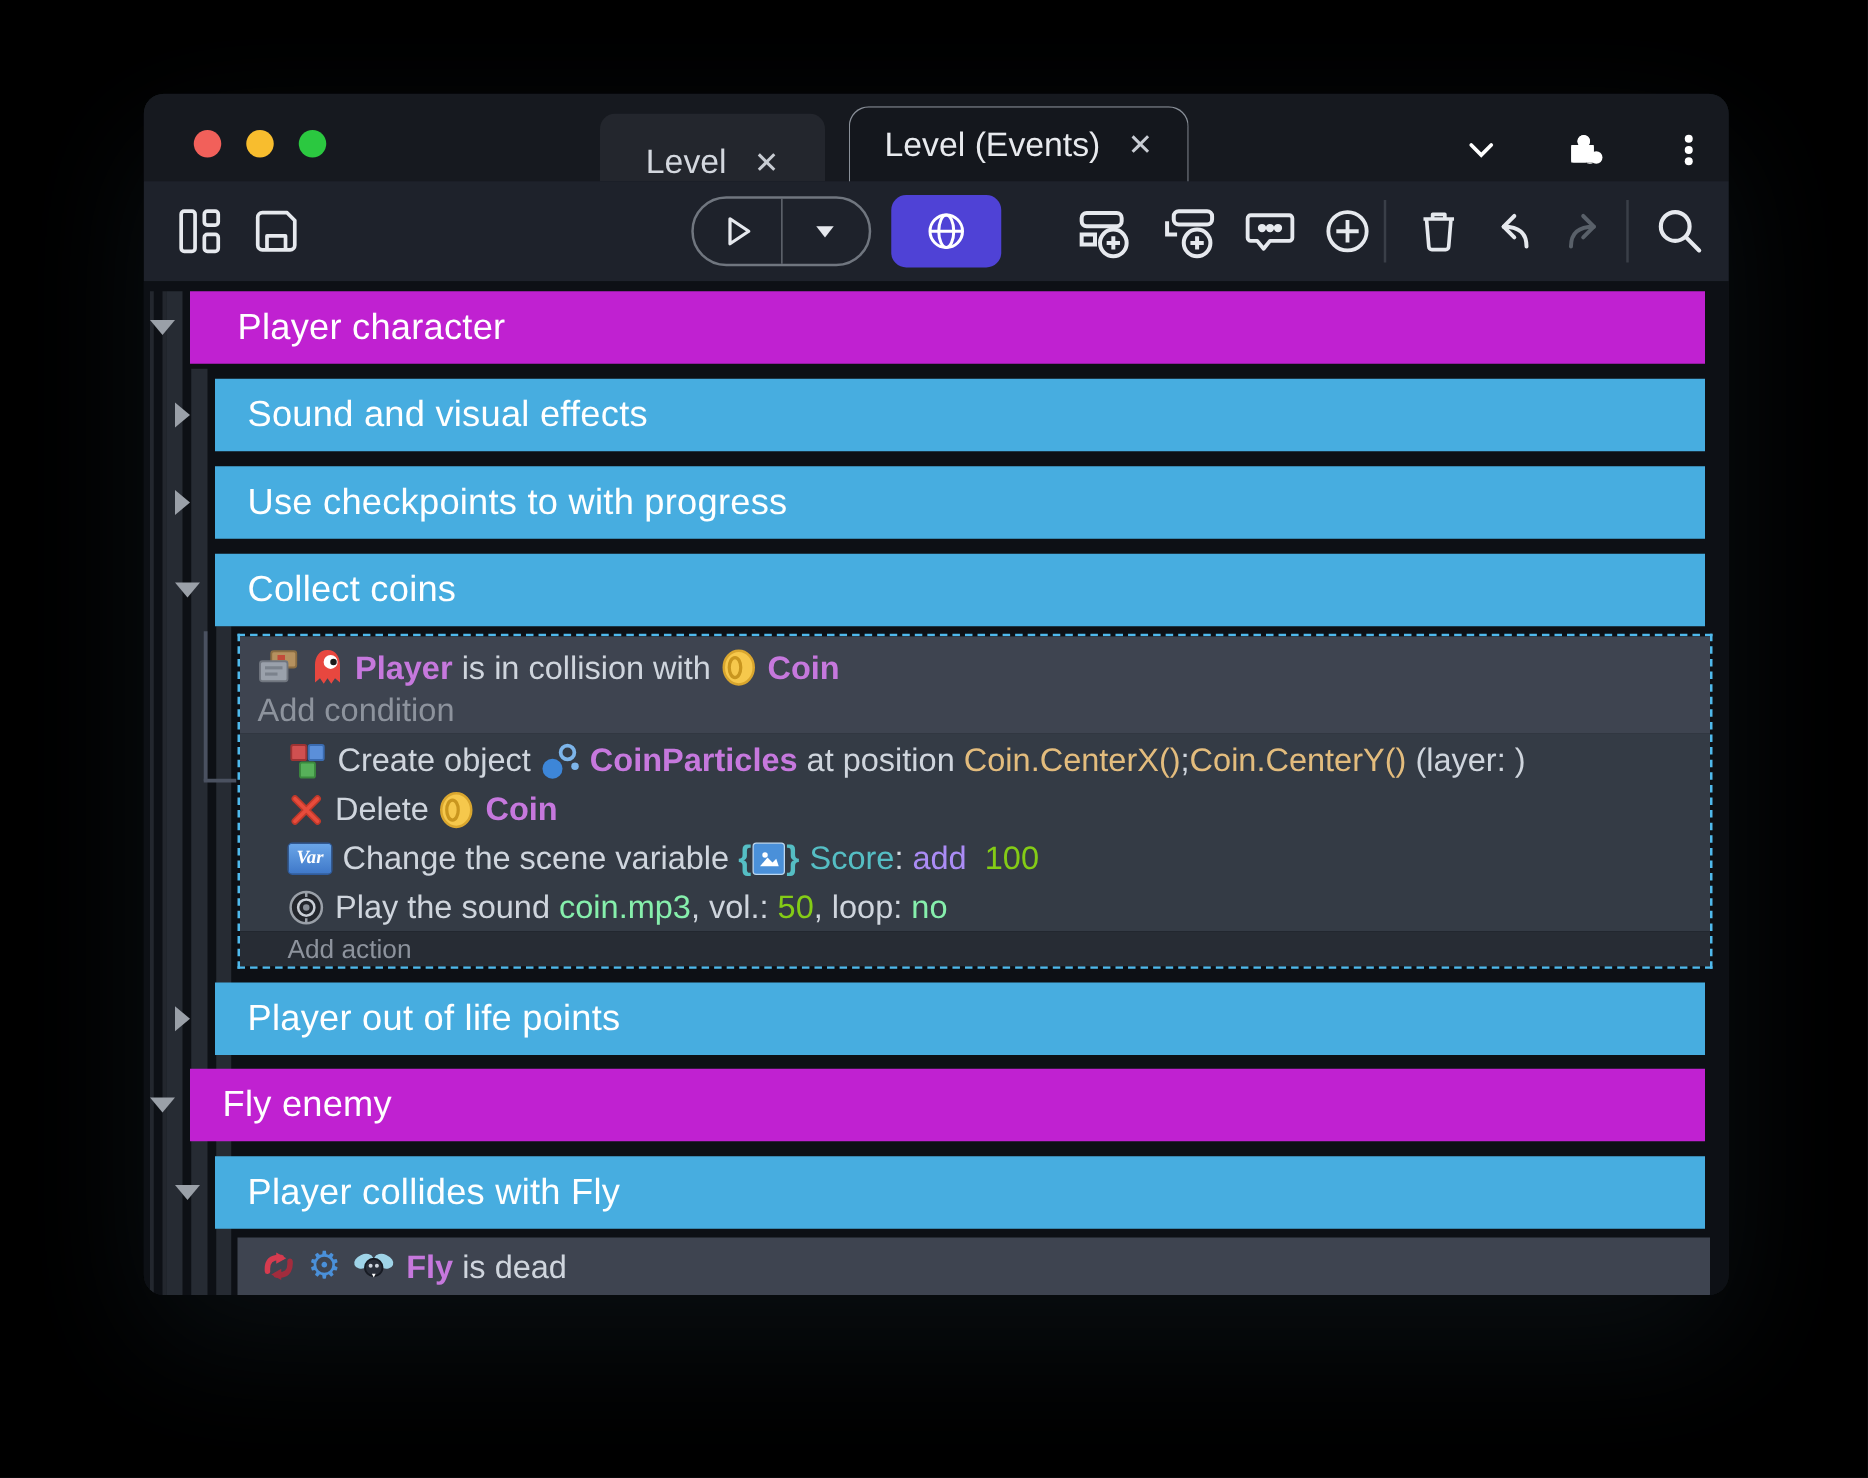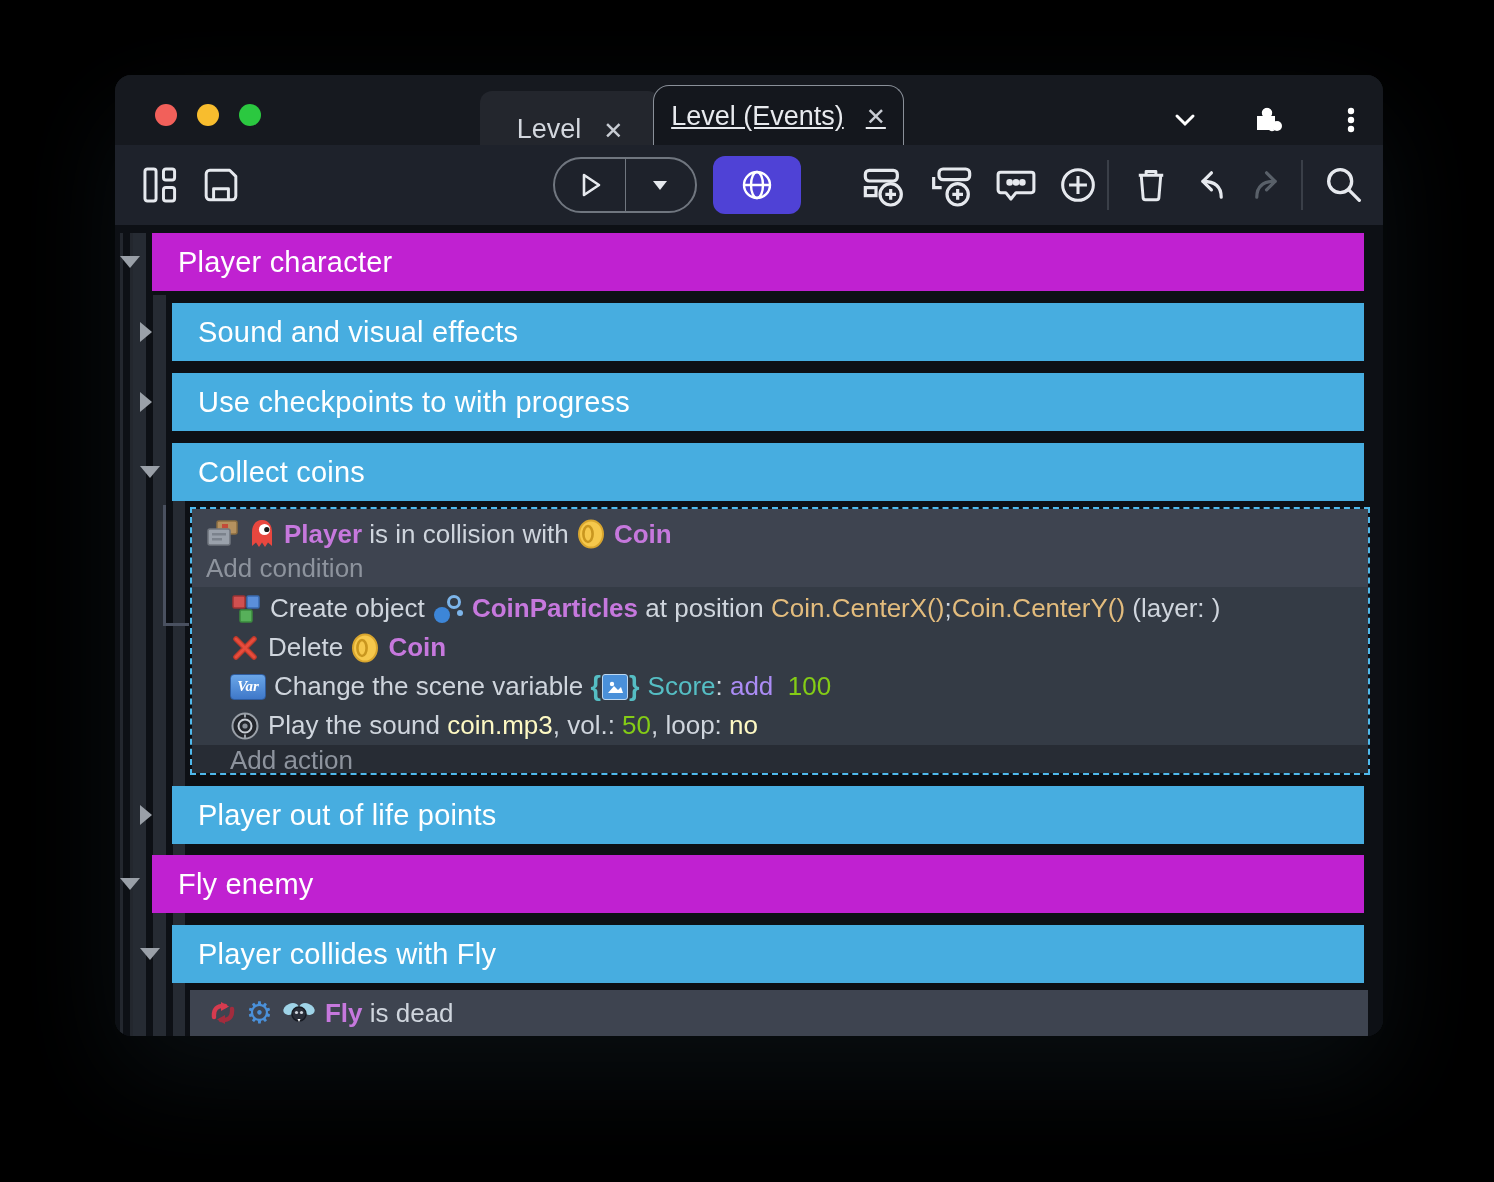--- a/index.html
+++ b/index.html
@@ -48,25 +48,25 @@
   .arrow-down{position:absolute;width:0;height:0;border-left:10px solid transparent;border-right:10px solid transparent;border-top:12px solid #9aa0a8;}
   .arrow-right{position:absolute;width:0;height:0;border-top:10px solid transparent;border-bottom:10px solid transparent;border-left:12px solid #9aa0a8;}
   .event-block{position:absolute;box-sizing:border-box;border:2px dashed #4fb9ec;overflow:hidden;}
   .zone-cond{position:absolute;left:0;right:0;top:0;height:78px;background:#3e4450;}
   .zone-act{position:absolute;left:0;right:0;top:78px;height:158px;background:#343b45;}
   .zone-add{position:absolute;left:0;right:0;top:236px;height:30px;background:#272c34;display:flex;align-items:center;}
   .line{display:flex;align-items:center;font-size:26px;white-space:pre;}
   .cond-line{position:absolute;left:14px;top:6px;height:38px;}
   .addc{position:absolute;left:14px;top:44px;font-size:26px;color:#8d939d;}
   .act-line{position:absolute;left:38px;height:39px;}
-  .adda{margin-left:38px;font-size:26px;color:#8d939d;}
+  .adda{margin-left:38px;font-size:21px;color:#8d939d;}
   .flyrow{position:absolute;background:#3e4450;display:flex;align-items:center;}
   .s-plain{color:#cfd5dd}.s-obj{color:#c678dd;font-weight:700}
   .s-expr{color:#e3bc7d}.s-var{color:#55bec4}.s-op{color:#ab8cf5}
-  .s-num{color:#84cc16}.s-str{color:#fef9c3}
+  .s-num{color:#84cc16}.s-str{color:#86efac}
   .inl-icon{display:inline-flex;align-items:center;height:32px;margin-right:8px;}
   .brace{color:#55bec4;font-size:27px;font-weight:700;}
   .imgbox{display:inline-flex;align-items:center;justify-content:center;width:24px;height:24px;background:#4a90d9;border:1px solid #bcd7f0;border-radius:3px;margin:0 1px;}
   .varbadge{display:inline-flex;align-items:center;justify-content:center;width:34px;height:24px;border-radius:4px;background:linear-gradient(#6aa6e8,#3f78c9);border:1px solid #2f5c9e;color:#fff;font-style:italic;font-family:"Liberation Serif",serif;font-size:15px;font-weight:700;}
   svg{display:block;}
 </style>
 </head>
 <body>
 
 <div class="window">
@@ -75,21 +75,21 @@
     <div class="traffic" style="left:40px;background:#f2605a"></div>
     <div class="traffic" style="left:82px;background:#f8bd2e"></div>
     <div class="traffic" style="left:124px;background:#2bc840"></div>
 
 
     <div class="tab tab-plain" style="left:365px;width:180px;align-items:flex-end;">
       <span>Level</span>
       <span class="tab-close">✕</span>
     </div>
 
-    <div class="tab tab-active" style="left:538px;width:251px;text-decoration:underline;">
+    <div class="tab tab-active" style="left:564px;width:272px;">
       <span>Level (Events)</span>
       <span class="tab-close">✕</span>
     </div>
 
 
     <div class="winicon" style="left:1052px;">
       <svg width="34" height="34" viewBox="0 0 34 34" fill="none" stroke="#ffffff" stroke-width="3" stroke-linecap="round">
           <path d="M9 13 L17 21 L25 13"></path>
         </svg>
     </div>
@@ -212,21 +212,21 @@
 
   <div class="events">
     <div class="guide" style="left:5px;top:8px;bottom:0;width:3px;"></div>
     <div class="guide" style="left:15px;top:8px;bottom:0;width:3px;"></div>
     <div class="strip" style="left:18px;top:8px;bottom:0;width:13px;"></div>
     <div class="strip" style="left:38px;top:70px;bottom:0;width:13px;"></div>
     <div class="strip" style="left:58px;top:276px;height:535px;width:12px;"></div>
     <div class="lconn" style="left:48px;top:280px;width:3px;height:120px;"></div>
     <div class="lconn" style="left:48px;top:398px;width:26px;height:3px;"></div>
     <div id="events-rows">
-        <div class="row" style="top: 8px; left: 37px; width: 1212px; background: rgb(192, 33, 209);">
+        <div class="row" style="top: 8px; left: 37px; width: 1212px; background: rgb(192, 33, 209); padding-left: 12px;">
           <span class="glabel">Player character</span>
         </div>
         <div class="arrow-down" style="left: 5px; top: 31px;"></div>
         <div class="row" style="top: 78px; left: 57px; width: 1192px; background: rgb(71, 173, 224);">
           <span class="glabel">Sound and visual effects</span>
         </div>
         <div class="arrow-right" style="left: 25px; top: 97px;"></div>
         <div class="row" style="top: 148px; left: 57px; width: 1192px; background: rgb(71, 173, 224);">
           <span class="glabel">Use checkpoints to with progress</span>
         </div>

